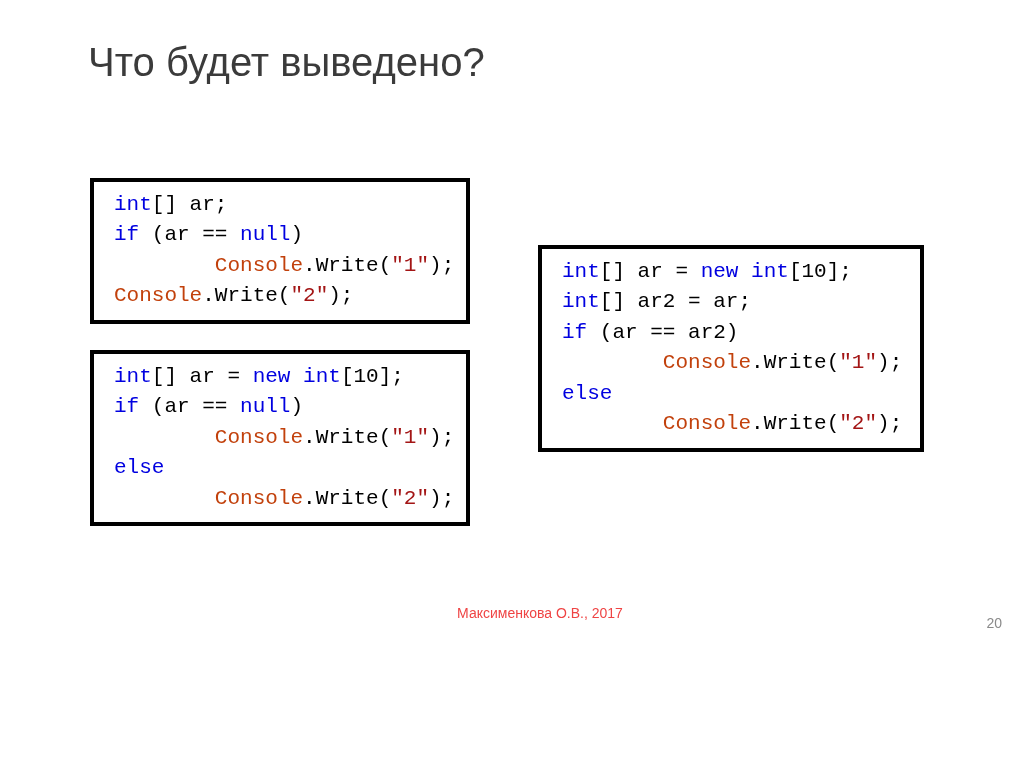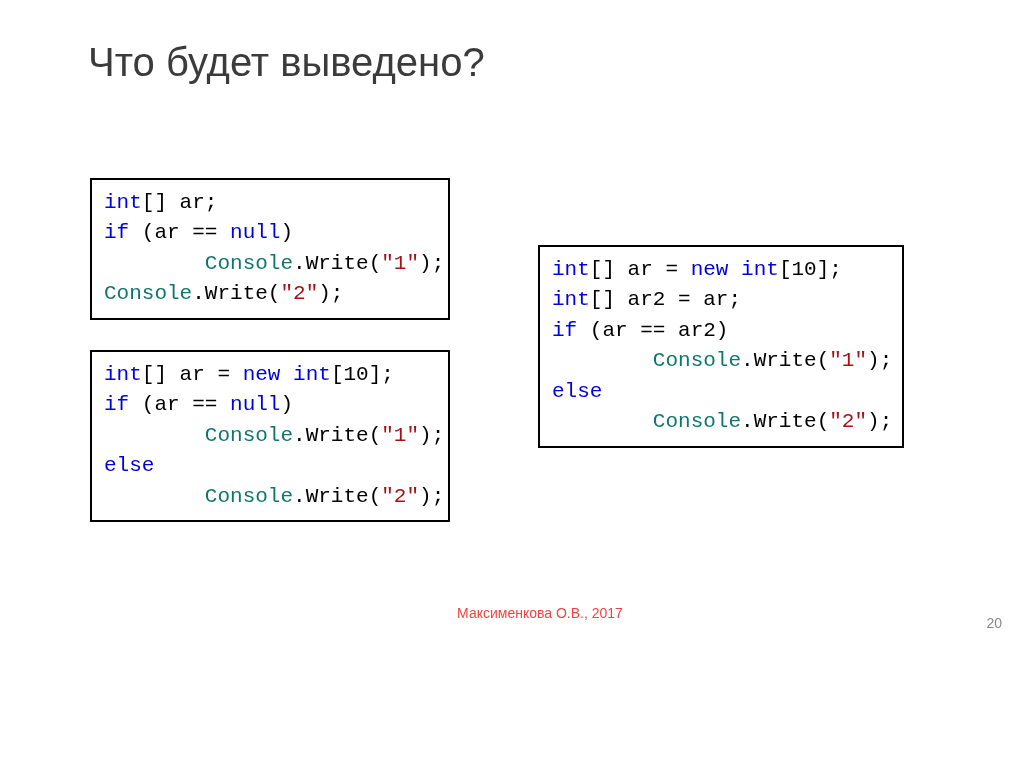--- a/index.html
+++ b/index.html
@@ -22,30 +22,30 @@
   .title {
     position: absolute;
     top: 40px;
     left: 60px;
     font-size: 40px;
     color: #3b3b3b;
     font-weight: 400;
   }
   .code-box {
     position: absolute;
-    border: 2px solid #000000;
-    padding: 8px 12px;
+    border: 4px solid #000000;
+    padding: 8px 20px;
     font-family: Consolas, 'Courier New', monospace;
     font-size: 21px;
     line-height: 1.45;
     white-space: pre;
     color: #000;
   }
   .kw   { color: #0000e0; }   
-  .type { color: #0f766e; }   
+  .type { color: #c2410c; }   
   .str  { color: #a31515; }   
 
   .box1 { top: 178px; left: 62px;  width: 332px; }
   .box2 { top: 350px; left: 62px;  width: 332px; }
   .box3 { top: 245px; left: 510px; width: 338px; }
 
   .footer {
     position: absolute;
     bottom: 38px;
     width: 100%;

